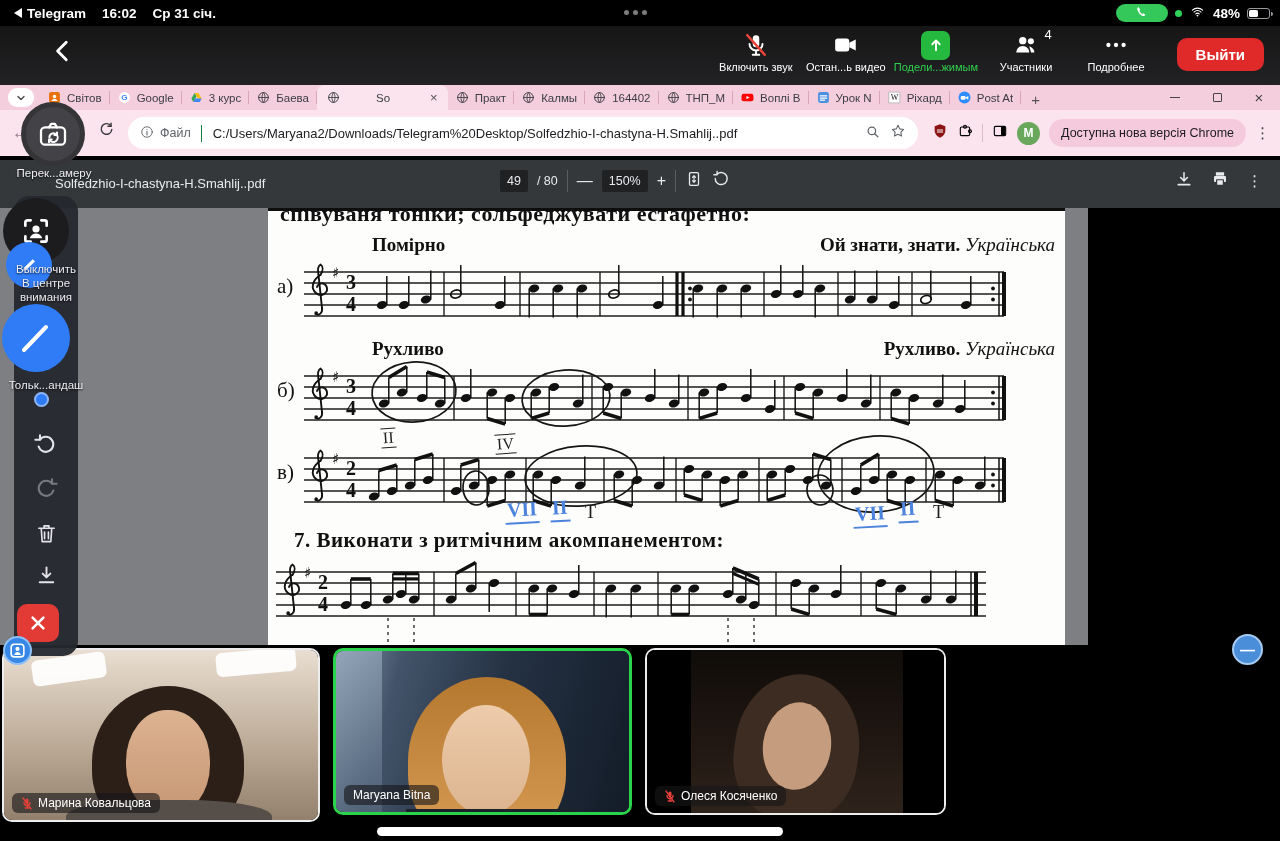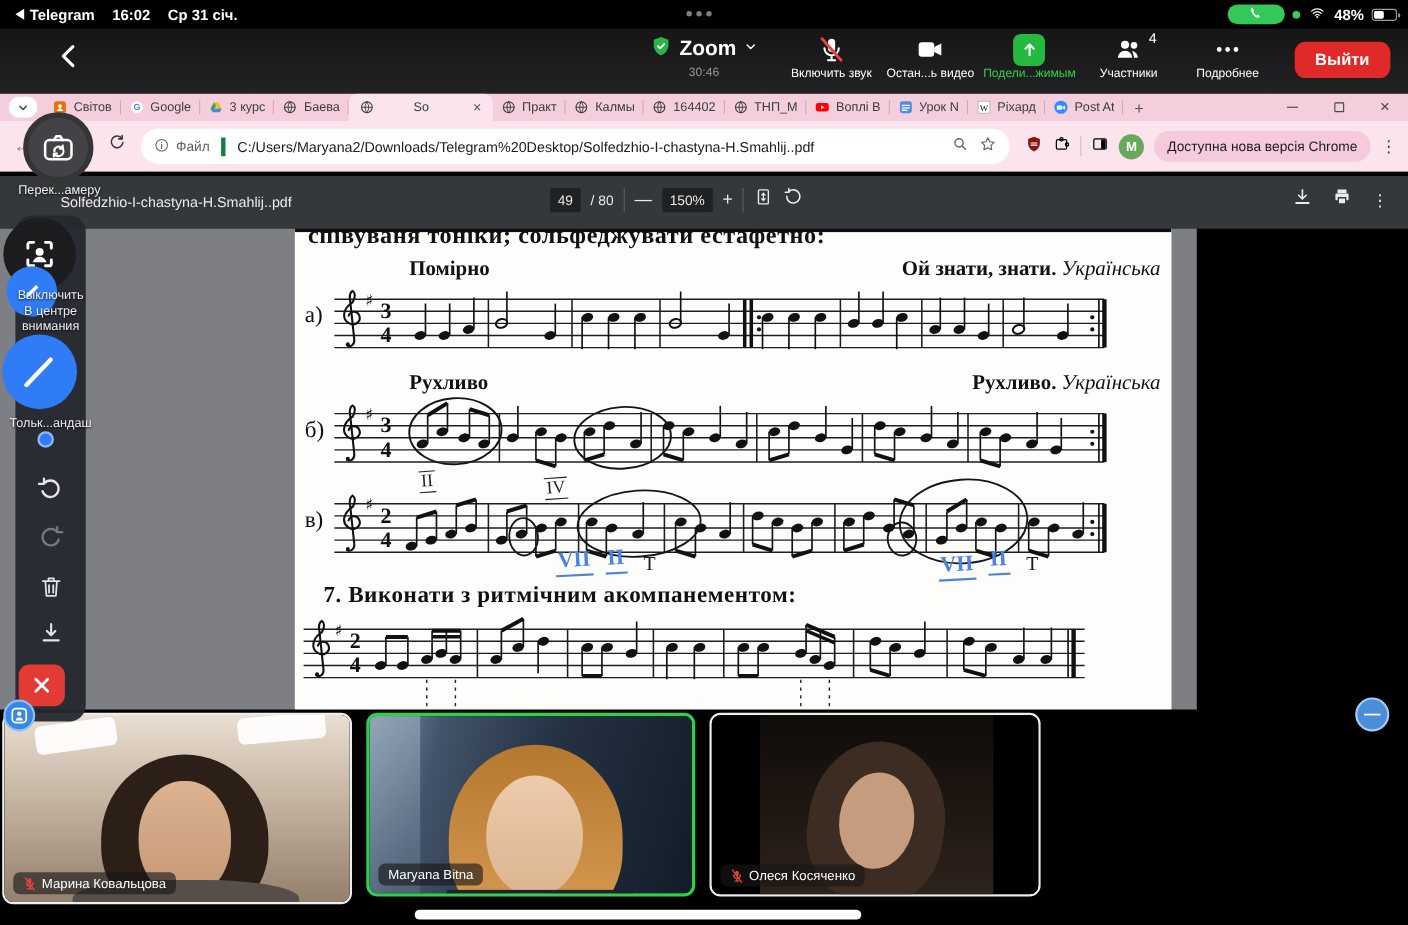--- a/index.html
+++ b/index.html
@@ -57,21 +57,21 @@
   .wc-res i { display:block; width:9px; height:9px; border:1.3px solid #444; border-radius:1px; }
   .wc-close { font-size:15px; }
 
   
   .addr-bar { position:absolute; top:110px; left:0; width:1280px; height:46px; background:#fbe4ed; z-index:10; }
   .ab-back { position:absolute; left:12px; top:13px; color:#9c7f8c; font-size:17px; }
   .ab-reload { position:absolute; left:98px; top:11px; color:#39393c; }
   .url-pill { position:absolute; left:128px; top:7px; width:790px; height:32px; background:#fff; border-radius:16px;
     display:flex; align-items:center; padding:0 12px; }
   .file-chip { display:flex; align-items:center; gap:6px; color:#5f6368; font-size:12.5px; padding-right:10px;
-    border-right:4px solid #15803d; }
+    border-right:1px solid #15803d; }
   .url-text { font-size:13px; color:#202124; margin-left:11px; white-space:nowrap; overflow:hidden; flex:1; }
   .pill-ic { color:#5f6368; margin-left:10px; }
   .ab-icons { position:absolute; right:10px; top:7px; display:flex; align-items:center; gap:9px; height:32px; }
   .ab-sep { width:1px; height:18px; background:#d9b9c8; }
   .avatar { width:23px; height:23px; border-radius:50%; background:#69a85c; color:#fff; font-size:12px; font-weight:bold;
     display:flex; align-items:center; justify-content:center; }
   .update-pill { background:#f6cadd; border-radius:14px; height:28px; display:flex; align-items:center;
     padding:0 12px; font-size:12.5px; color:#1c1c1e; white-space:nowrap; }
   .kebab { color:#3c4043; font-size:15px; letter-spacing:0; }
 
@@ -177,33 +177,20 @@
       <span class="batt">
           <i></i>
         </span>
     </div>
   </div>
 
   <div class="zoom-bar">
     <div class="zb-back" id="ic-back"><svg width="26" height="34" viewBox="0 0 24 24" fill="none" stroke="currentColor" stroke-width="1.8" stroke-linecap="round" stroke-linejoin="round">
           <path d="M15 4l-8 8 8 8" stroke-width="2.6"></path>
         </svg></div>
-    <div class="zb-center">
-      <div class="zb-title-row">
-        <span id="ic-shield"><svg width="20" height="20" viewBox="0 0 24 24" fill="none" stroke="currentColor" stroke-width="1.8" stroke-linecap="round" stroke-linejoin="round">
-              <path d="M12 2l8 3v6c0 5-3.4 9.3-8 11-4.6-1.7-8-6-8-11V5z" fill="#28b446" stroke="none"></path>
-              <path d="M8.5 12l2.4 2.4 4.6-4.8" stroke="#fff" stroke-width="2"></path>
-            </svg></span>
-        <span class="zb-title">Zoom</span>
-        <span id="ic-caret"><svg width="13" height="13" viewBox="0 0 24 24" fill="none" stroke="currentColor" stroke-width="1.8" stroke-linecap="round" stroke-linejoin="round">
-              <path d="M6 9l6 6 6-6" stroke-width="2.4"></path>
-            </svg></span>
-      </div>
-      <div class="zb-timer">30:46</div>
-    </div>
     <div class="zb-actions" id="zoom-actions">
         <div class="zbtn">
           <div class="zic">
             <svg width="26" height="26" viewBox="0 0 24 24" fill="none" stroke="currentColor" stroke-width="1.8" stroke-linecap="round" stroke-linejoin="round">
               <rect x="9" y="3" width="6" height="11" rx="3" fill="currentColor" stroke="none"></rect>
               <path d="M6 11a6 6 0 0 0 12 0M12 17v4M9 21h6"></path>
               <line x1="4" y1="3" x2="20" y2="21" stroke="#e8443a" stroke-width="2.4"></line>
             </svg>
           </div>
           <div class="zlabel">Включить звук</div>

